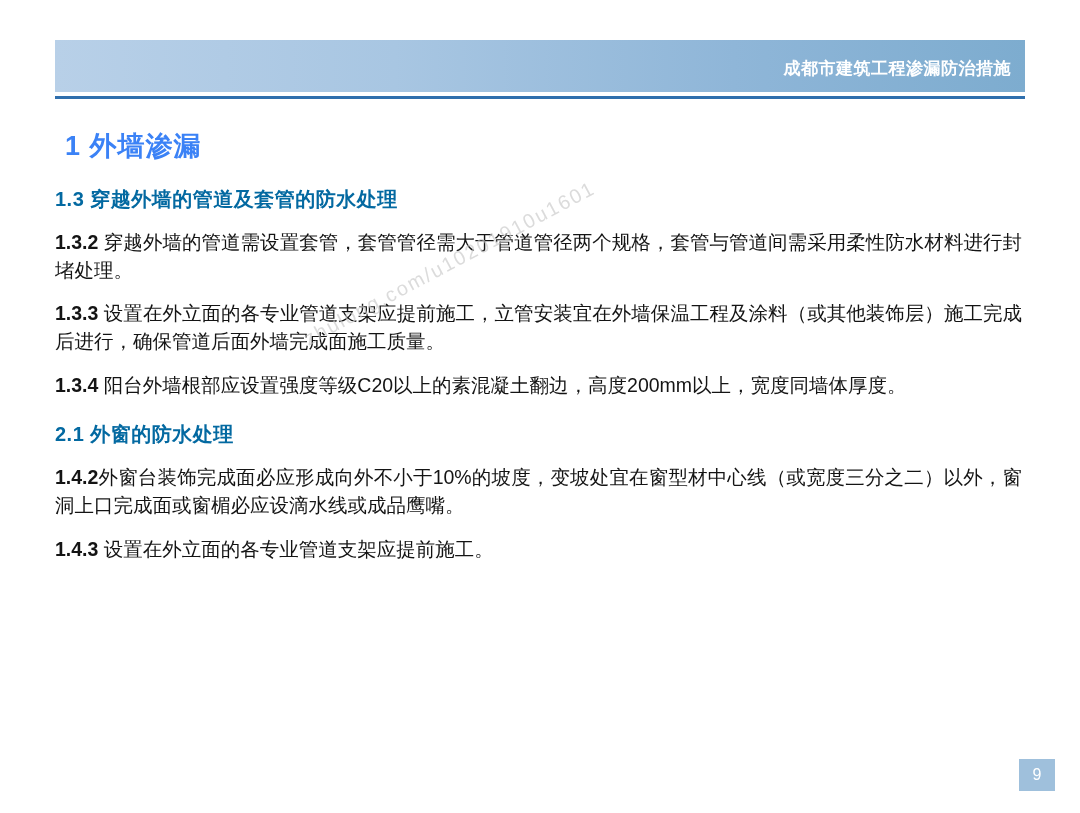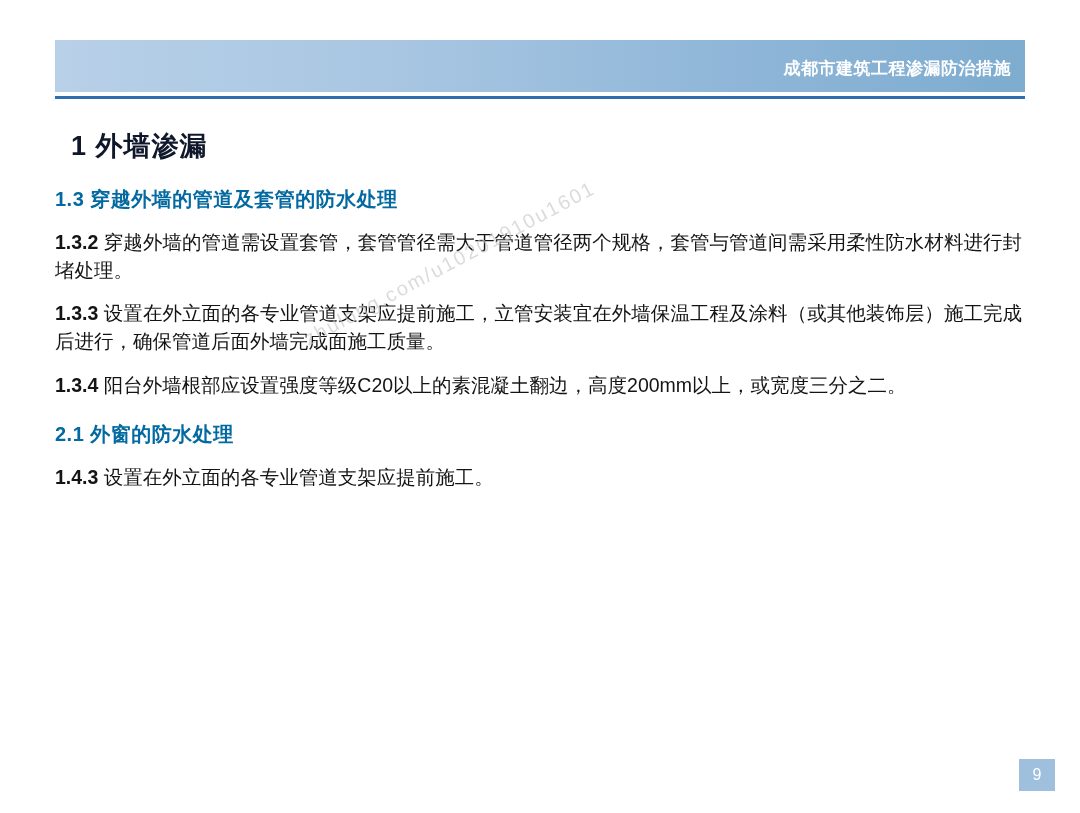--- a/index.html
+++ b/index.html
@@ -53,26 +53,26 @@
     background: #2f6fad;
   }
   
   .content {
     position: absolute;
     left: 55px;
     top: 118px;
     width: 975px;
   }
   h1.chapter {
-    margin: 0 0 0 16px;
+    margin: 0 0 0 10px;
     padding: 10px 0 0 0;
     font-size: 27px;
     font-weight: bold;
     letter-spacing: 1px;
-    color: #0f172a;
+    color: #3b82f6;
   }
   h2.section {
     margin: 22px 0 0 0;
     font-size: 20px;
     font-weight: bold;
     color: #0369a1;
     letter-spacing: 0.5px;
   }
   p.para {
     margin: 16px 8px 0 0;
@@ -126,25 +126,26 @@
   <div class="content">
 
     <h1 class="chapter">1 外墙渗漏</h1>
 
     <h2 class="section">1.3 穿越外墙的管道及套管的防水处理</h2>
 
     <p class="para"><span class="num">1.3.2</span><span> 穿越外墙的管道需设置套管，套管管径需大于管道管径两个规格，套管与管道间需采用柔性防水材料进行封堵处理。</span></p>
 
     <p class="para"><span class="num">1.3.3</span><span> 设置在外立面的各专业管道支架应提前施工，立管安装宜在外墙保温工程及涂料（或其他装饰层）施工完成后进行，确保管道后面外墙完成面施工质量。</span></p>
 
-    <p class="para"><span class="num">1.3.4</span><span> 阳台外墙根部应设置强度等级C20以上的素混凝土翻边，高度200mm以上，或宽度三分之二。</span></p>
+    <p class="para"><span class="num">1.3.4</span><span> 阳台外墙根部应设置强度等级C20以上的素混凝土翻边，高度200mm以上，宽度同墙体厚度。</span></p>
 
     <h2 class="section">2.1 外窗的防水处理</h2>
 
 
+    <p class="para"><span class="num">1.4.2</span><span>外窗台装饰完成面必应形成向外不小于10%的坡度，变坡处宜在窗型材中心线（或宽度三分之二）以外，窗洞上口完成面或窗楣必应设滴水线或成品鹰嘴。</span></p>
 
     <p class="para"><span class="num">1.4.3</span><span> 设置在外立面的各专业管道支架应提前施工。</span></p>
 
   </div>
 
   <div class="watermark">zhulong.com/u10201910u1601</div>
 
   <div class="page-badge">9</div>
 
 </div>

